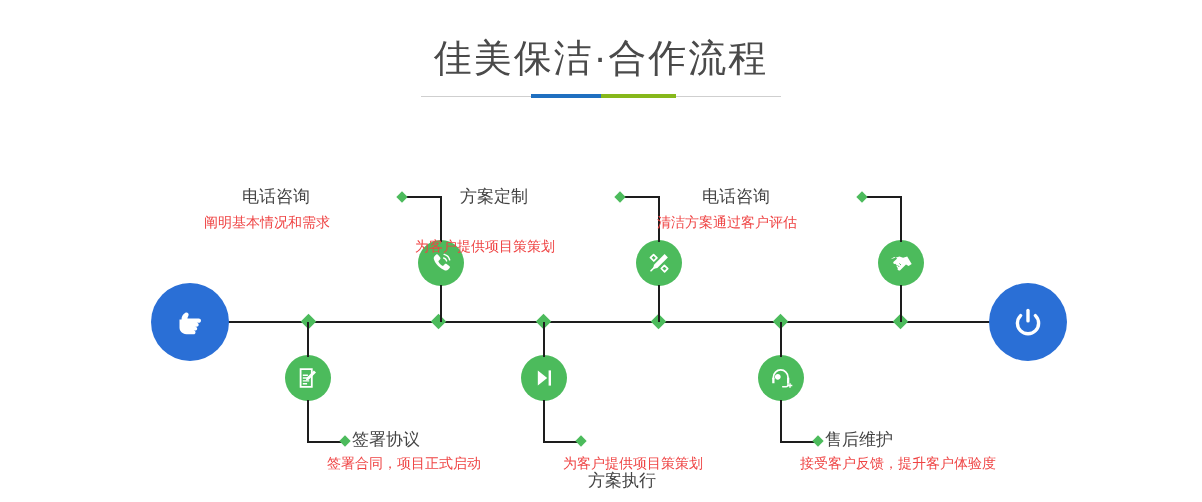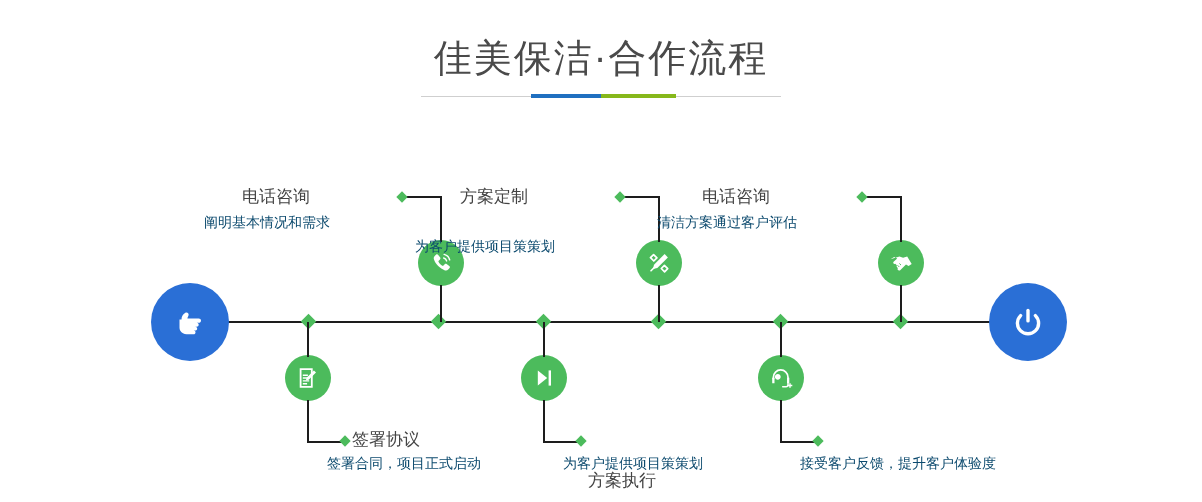--- a/index.html
+++ b/index.html
@@ -77,21 +77,21 @@
   }
 
   
   .lbl-title{
     position:absolute;
     font-size:17px;line-height:22px;color:#444444;
     white-space:nowrap;
   }
   .lbl-desc{
     position:absolute;
-    font-size:14px;line-height:20px;color:#0c4a6e;
+    font-size:14px;line-height:20px;color:#ef4444;
     white-space:nowrap;
   }
   .ta-right{text-align:center;}
   .ta-left{text-align:left;}
 </style>
 </head>
 <body>
 
 <div id="stage">
 
@@ -219,15 +219,16 @@
         <path fill="none" stroke="#ffffff" stroke-width="1.5" stroke-linecap="round" d="M21 19.4v1.3a2 2 0 0 1-2 2h-3.3"></path>
         <path fill="#ffffff" d="M10.8 9.9c1.6 0 2.9 1.3 2.9 2.9s-1.3 2.9-2.9 2.9-2.9-1.3-2.9-2.9 1.3-2.9 2.9-2.9z"></path>
         <path fill="#ffffff" d="M22.3 19.2h1.4v1.6h1.6v1.4h-1.6v1.6h-1.4v-1.6h-1.6v-1.4h1.6z"></path>
       </svg>
     </span>
   </div>
   <div class="vline" style="left:780px;top:322px;height:35px;"></div>
   <div class="vline" style="left:780px;top:400px;height:42px;"></div>
   <div class="hline" style="left:780px;top:441px;width:36px;"></div>
   <div class="tick" style="left:814px;top:437px;"></div>
+  <div class="lbl-title ta-left" style="left:825px;top:429px;width:260px;">售后维护</div>
   <div class="lbl-desc ta-left" style="left:800px;top:453px;width:300px;">接受客户反馈，提升客户体验度</div>
 
 </div>
 
 </body></html>

